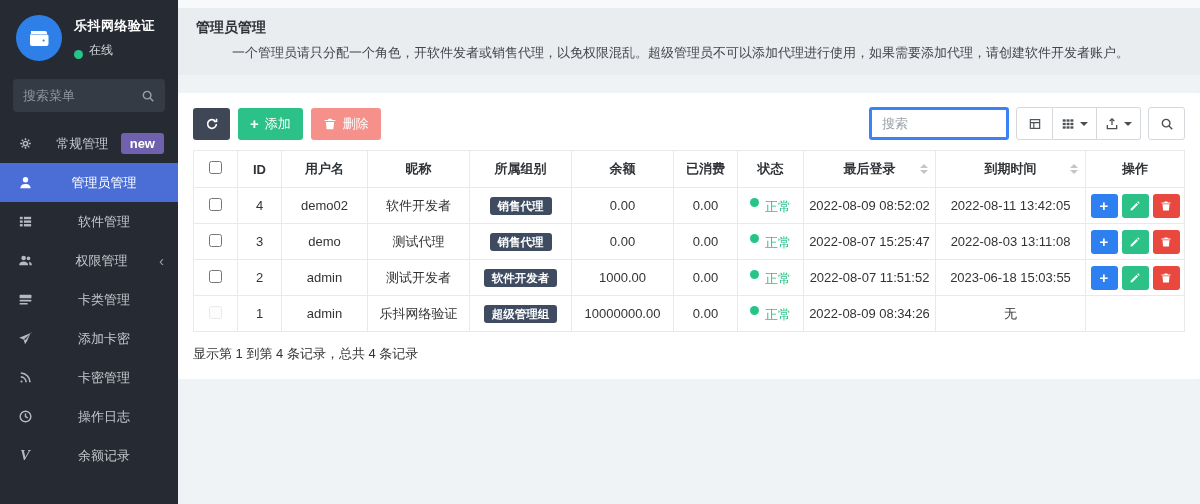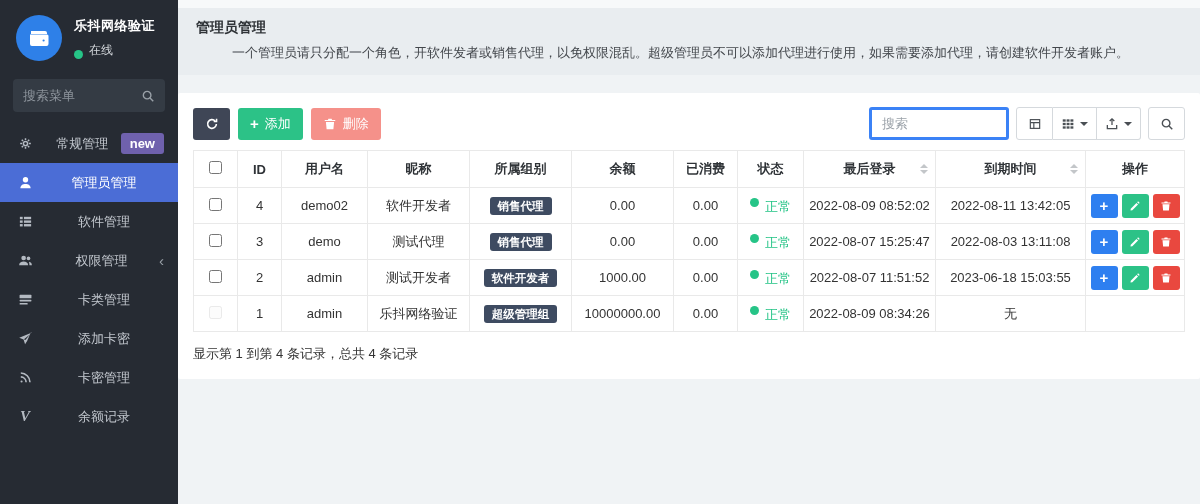--- a/index.html
+++ b/index.html
@@ -202,20 +202,29 @@
         <span class="mi-icon">
           <svg viewBox="0 0 24 24" fill="none" stroke="currentColor" stroke-width="2.6">
               <path d="M4.5 11A8.8 8.8 0 0 1 13 19.5"></path>
               <path d="M4.5 4.8A15 15 0 0 1 19.2 19.5"></path>
               <circle cx="5.7" cy="18.3" r="1.7" fill="currentColor" stroke="none"></circle>
             </svg>
         </span>
         <span class="mi-label">卡密管理</span>
       </div>
 
+      <div class="menu-item">
+        <span class="mi-icon">
+          <svg viewBox="0 0 24 24" fill="none" stroke="currentColor" stroke-width="2.3">
+              <circle cx="12" cy="12" r="8.5"></circle>
+              <path d="M12 7.2V12l3.6 2.1"></path>
+            </svg>
+        </span>
+        <span class="mi-label">操作日志</span>
+      </div>
 
       <div class="menu-item">
         <span class="mi-icon v-glyph">V</span>
         <span class="mi-label">余额记录</span>
       </div>
     </nav>
   </aside>
 
   <main class="main">
     <div class="top-strip"></div>

